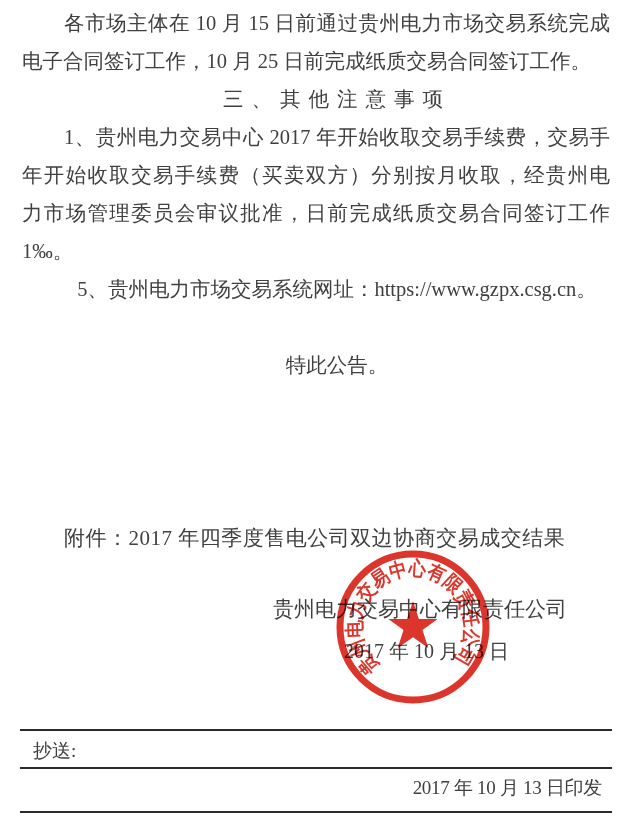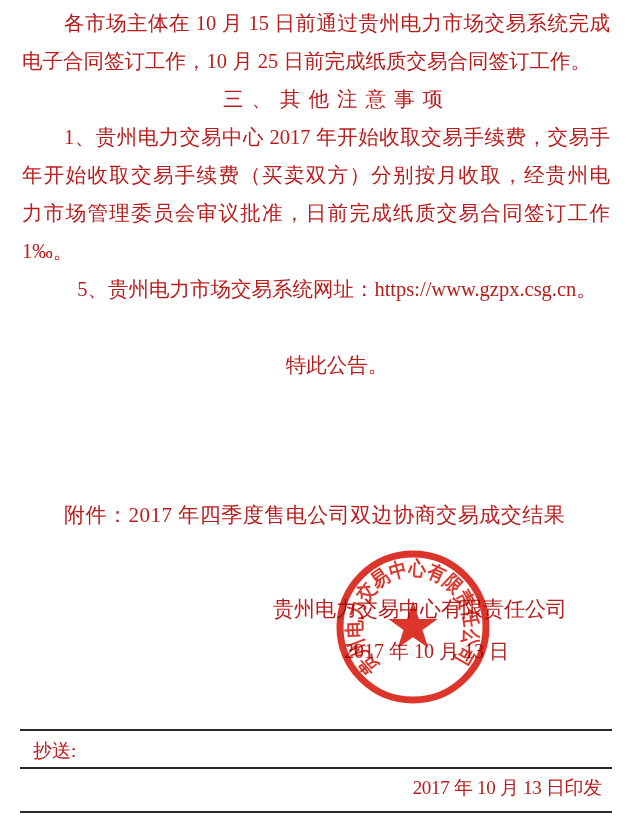--- a/index.html
+++ b/index.html
@@ -2,38 +2,38 @@
 <html><head>
 <meta charset="utf-8">
 <style>
   html, body { margin: 0; padding: 0; background: #ffffff; }
   .page {
     position: relative;
     width: 633px;
     height: 827px;
     background: #ffffff;
     font-family: "Liberation Serif", "DejaVu Serif", serif;
-    color: #b91c1c;
+    color: #404040;
     overflow: hidden;
   }
   .body-text {
     position: absolute;
     top: 4px;
     left: 22px;
     width: 588px;
     font-size: 20.5px;
     line-height: 38px;
   }
   .line { height: 38px; white-space: nowrap; overflow: hidden; }
   .indent { text-indent: 42px; text-align: center; }
   .fill { white-space: normal; text-align: justify; text-align-last: justify; }
   .spaced { letter-spacing: 8px; }
   .attachment {
     position: absolute;
-    top: 496px;
+    top: 519px;
     left: 22px;
     width: 588px;
     font-size: 21px;
     line-height: 38px;
     text-indent: 42px;
     letter-spacing: 0.5px;
     white-space: nowrap;
   }
   .sig-company {
     position: absolute;

